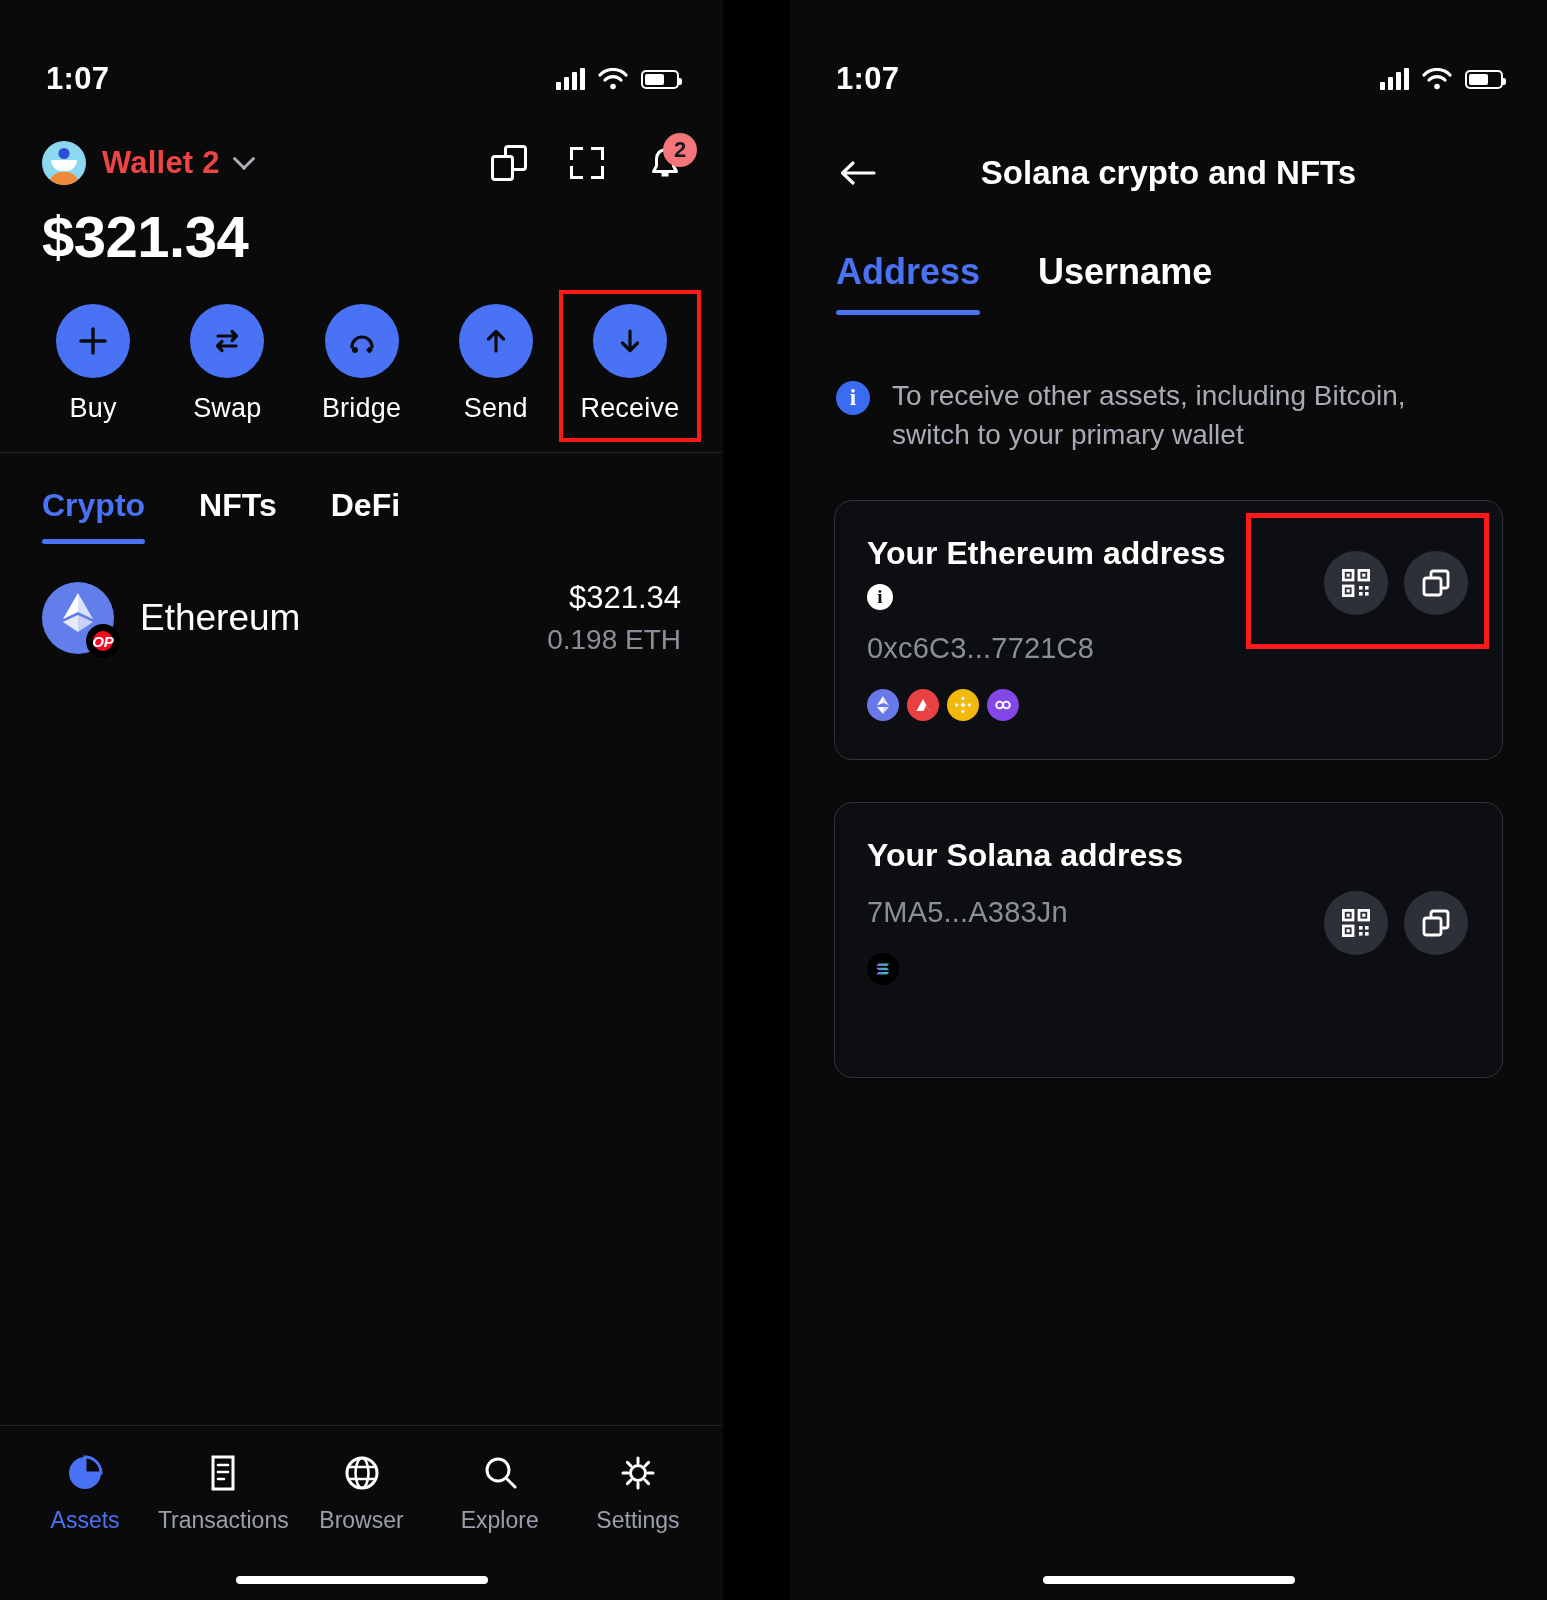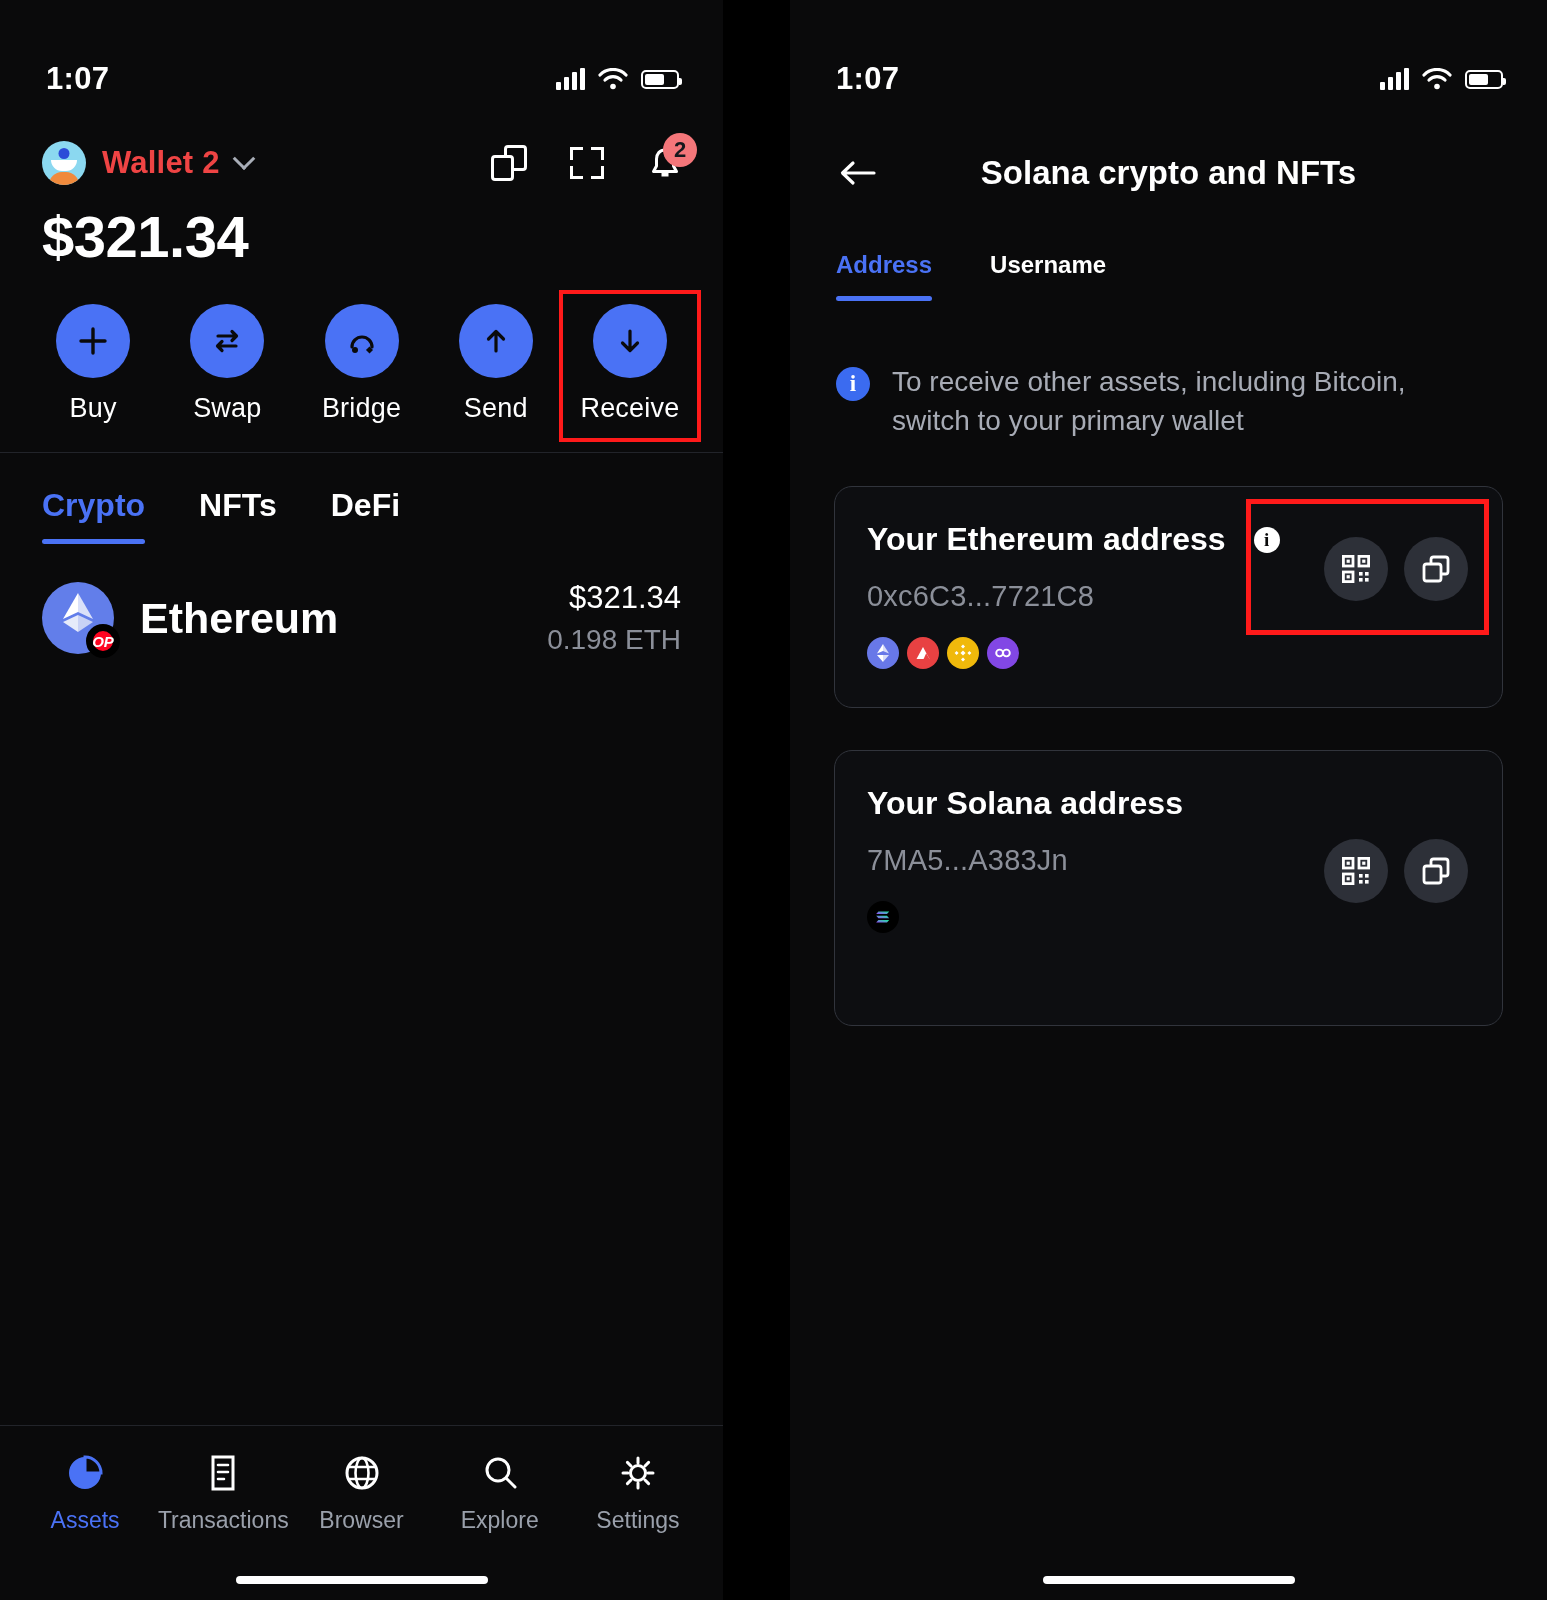--- a/index.html
+++ b/index.html
@@ -113,21 +113,21 @@
   }
   .asset-left { display:flex; align-items:center; gap:26px; }
   .coin { width:72px; height:72px; border-radius:50%; background:#627EEA;
           position:relative; display:flex; align-items:center; justify-content:center; flex:none; }
   .op-badge {
     position:absolute; right:-6px; bottom:-4px; width:34px; height:34px;
     border-radius:50%; background:#FF0420; color:#fff; font-size:15px;
     font-weight:700; font-style:italic; display:flex; align-items:center;
     justify-content:center; border:7px solid #000000;
   }
-  .asset-name { font-size:43px; font-weight:700; }
+  .asset-name { font-size:37px; font-weight:400; }
   .asset-right { text-align:right; }
   .asset-fiat { font-size:31px; font-weight:500; color:#fff; }
   .asset-amt { font-size:28px; color:#8B8F99; margin-top:8px; }
 
   
   .navwrap { position:absolute; left:0; right:0; bottom:0; }
   .nav-top-line { height:1px; background:#22242A; }
   .nav { display:flex; padding:26px 16px 0 16px; }
   .nav-item { flex:1; display:flex; flex-direction:column; align-items:center;
               gap:13px; cursor:pointer; }
@@ -135,37 +135,37 @@
   .nav-item.active .nav-label { color:#4A72F5; }
   .home-ind { width:252px; height:8px; background:#fff; border-radius:5px;
               margin:42px auto 16px auto; }
 
   
   .r-header { display:flex; align-items:center; padding:20px 46px 0 46px; position:relative; height:80px; }
   .back { width:44px; height:44px; cursor:pointer; display:flex; align-items:center; }
   .r-title { position:absolute; left:0; right:0; text-align:center;
              font-size:33px; font-weight:700; pointer-events:none; }
   .r-tabs { display:flex; gap:58px; padding:48px 46px 0 46px; }
-  .r-tab { font-size:24px; font-weight:700; color:#fff; cursor:pointer;
+  .r-tab { font-size:36px; font-weight:700; color:#fff; cursor:pointer;
            padding-bottom:22px; position:relative; }
   .r-tab.active { color:#4A72F5; }
   .r-tab.active::after{ content:""; position:absolute; left:0; right:0; bottom:0;
            height:5px; background:#4A72F5; border-radius:3px; }
 
   .notice { display:flex; gap:22px; padding:62px 58px 0 46px; align-items:flex-start; }
   .info-dot { width:34px; height:34px; border-radius:50%; background:#3B6BF0;
               color:#fff; font-size:23px; font-weight:700; font-family:"Liberation Serif", serif;
               display:flex; align-items:center; justify-content:center; flex:none; margin-top:4px; }
   .notice-text { font-size:28px; line-height:1.38; color:#A7ABB5; max-width:600px; }
 
   .card {
     margin:46px 44px 0 44px; border:1px solid #31343C; border-radius:18px;
     background:#0D0E11; padding:34px 34px 38px 32px; position:relative;
   }
-  .card-title { font-size:32px; font-weight:700; display:flex; align-items:center; gap:28px; }
+  .card-title { font-size:32px; font-weight:700; display:flex; gap:12px;flex-direction:column; }
   .info-dot-w { width:26px; height:26px; border-radius:50%; background:#fff; color:#0A0A0B;
                 font-size:19px; font-weight:700; font-family:"Liberation Serif", serif;
                 display:flex; align-items:center; justify-content:center; }
   .card-addr { font-size:29px; color:#8B8F99; margin-top:22px; letter-spacing:.2px; }
   .chain-row { display:flex; gap:8px; margin-top:24px; }
   .chain { width:32px; height:32px; border-radius:50%; display:flex;
            align-items:center; justify-content:center; flex:none; }
   .card-btns { position:absolute; display:flex; gap:16px; }
   .rbtn { width:64px; height:64px; border-radius:50%; background:#2D3038;
           display:flex; align-items:center; justify-content:center; cursor:pointer; }

